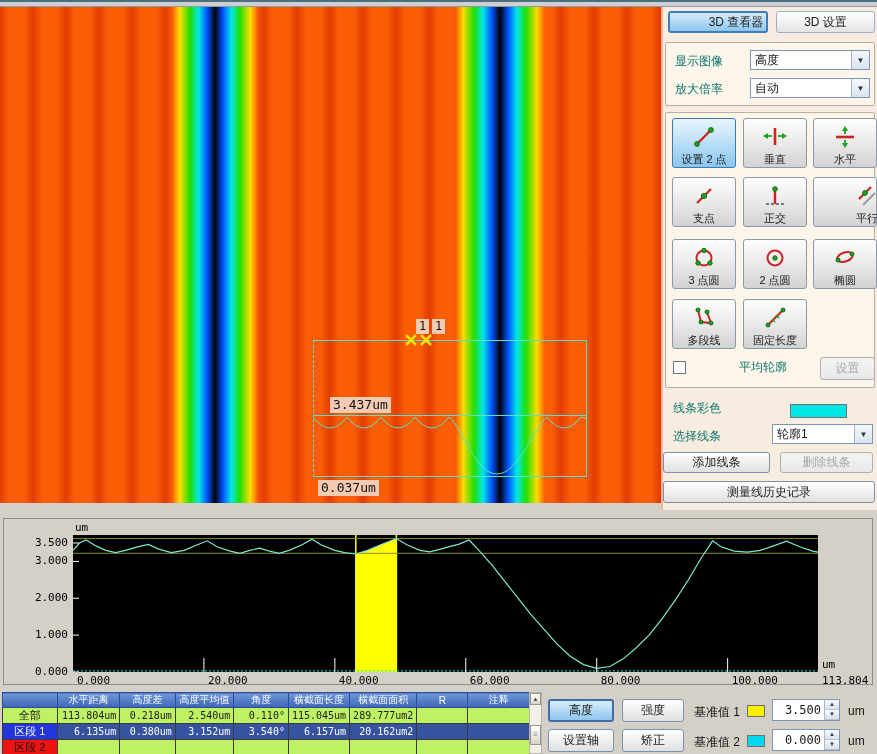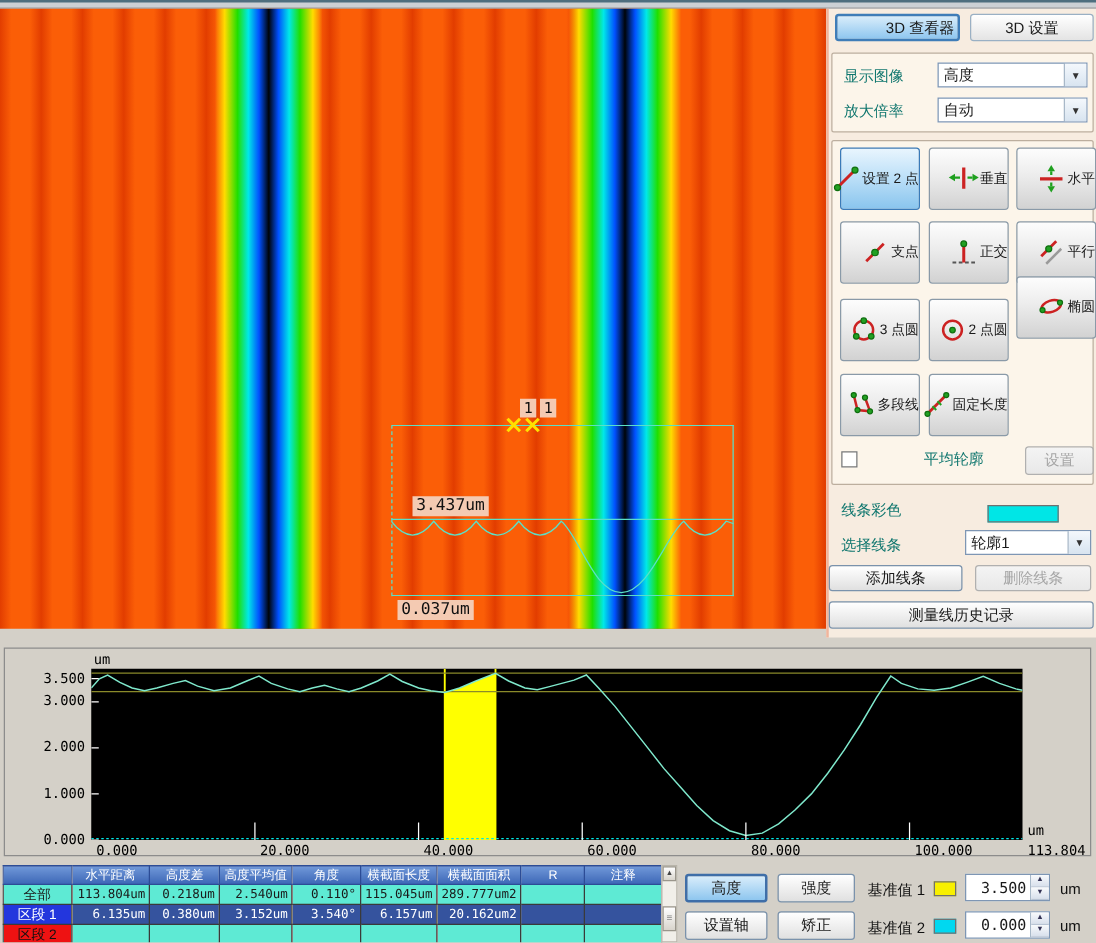--- a/index.html
+++ b/index.html
@@ -24,21 +24,21 @@
   .tab-btn{box-sizing:border-box;border:1px solid #9ab0c4;border-radius:3px;background:linear-gradient(#ffffff,#e4e4e4);
     text-align:center;line-height:20px;font-size:12px;cursor:pointer;}
   .tab-btn.active{background:linear-gradient(#d9edfb,#8ec6ef);border:2px solid #3f7db8;line-height:18px;}
   .groupbox{box-sizing:border-box;border:1px solid #bcae9e;background:#fcf5ea;border-radius:2px;}
   .fld-label{font-size:12px;color:#0f766e;}
   .select{box-sizing:border-box;border:1px solid #7e96b4;background:#fff;height:20px;display:flex;align-items:center;cursor:pointer;}
   .select .val{flex:1;padding-left:4px;font-size:12px;}
   .select .arrow{width:17px;height:100%;background:linear-gradient(#f4f8fc,#d8e4f0);border-left:1px solid #a8b8c8;
     display:flex;align-items:center;justify-content:center;font-size:8px;color:#333;}
   .tool-btn{width:64px;height:50px;box-sizing:border-box;border:1px solid #8a9aa8;border-radius:3px;
-    background:linear-gradient(#fdfdfd,#ececec 45%,#d2d2d2);display:flex;flex-direction:row;align-items:center;
+    background:linear-gradient(#fdfdfd,#ececec 45%,#d2d2d2);display:flex;flex-direction:column;align-items:center;
     justify-content:flex-end;cursor:pointer;}
   .tool-btn.active{background:linear-gradient(#e8f5fe,#bfe1f8 45%,#8ac5ee);border-color:#3a7ab8;}
   .tool-btn .ticon{height:28px;display:flex;align-items:center;}
   .tool-btn .tlabel{font-size:11px;line-height:16px;color:#1a1a1a;white-space:nowrap;}
   .checkbox{width:13px;height:13px;box-sizing:border-box;border:1px solid #777;background:#fff;}
   .btn{box-sizing:border-box;border:1px solid #7a92ac;border-radius:3px;background:linear-gradient(#ffffff,#e0e0e0);
     text-align:center;font-size:12px;cursor:pointer;}
   .btn.disabled{color:#a6a6a6;cursor:default;background:linear-gradient(#f4f4f4,#e8e8e8);border-color:#b0b0b0;}
   .btn.active{background:linear-gradient(#d9edfb,#8ec6ef);border:2px solid #3f6ea8;}
   .swatch{box-sizing:border-box;border:1px solid #707070;}
@@ -46,21 +46,21 @@
   .chart-groove{left:3px;top:518px;width:870px;height:167px;border:1px solid #8c8c8c;box-sizing:border-box;}
   .plot{left:73px;top:535px;width:745px;height:137px;background:#000;}
   .ytick,.xtick,.unit-label{position:absolute;font-family:"DejaVu Sans Mono",monospace;font-size:11px;color:#000;}
   .ytick{left:22px;width:46px;text-align:right;}
   .xtick{top:674px;}
   
   .mtable{left:2px;top:692px;width:528px;overflow:hidden;height:62px;}
   table.grid{border-collapse:collapse;table-layout:fixed;}
   table.grid th{background:linear-gradient(#6f97d8,#3c66b6);color:#fff;font-weight:normal;font-size:10px;
     border:1px solid #2c4c96;height:11px;padding:0;overflow:hidden;white-space:nowrap;}
-  table.grid td{background:#5eead4;border:1px solid #3a3a3a;font-family:"DejaVu Sans Mono",monospace;font-size:10px;
+  table.grid td{background:#bef264;border:1px solid #3a3a3a;font-family:"DejaVu Sans Mono",monospace;font-size:10px;
     height:13px;padding:0 3px;text-align:right;overflow:hidden;white-space:nowrap;}
   table.grid td.rowlabel{text-align:center;font-family:"Liberation Sans","DejaVu Sans",sans-serif;font-size:11px;}
   tr.sel td{background:#35539e;color:#fff;}
   tr.sel td.rowlabel{background:#2336dd;color:#fff;}
   td.red-label{background:#ee1212 !important;color:#111;}
   
   .sbar{left:529px;top:692px;width:13px;height:62px;background:#f1efe9;border:1px solid #b8b4aa;box-sizing:border-box;}
   .sbtn{position:absolute;left:0;width:11px;height:12px;background:linear-gradient(#fff,#d8d4cc);border:1px solid #9a968c;
     box-sizing:border-box;font-size:6px;text-align:center;line-height:10px;color:#444;cursor:pointer;}
   .sthumb{position:absolute;left:0;top:32px;width:11px;height:20px;background:linear-gradient(#fff,#d8d4cc);
@@ -194,21 +194,21 @@
   </div>
   <div class="abs tool-btn" style="left:743px;top:239px;">
     <span class="ticon">
         <svg width="26" height="26">
           <circle cx="13" cy="13" r="7.5" fill="none" stroke="#cc2222" stroke-width="2"></circle>
           <circle cx="13" cy="13" r="2.2" fill="#22a022" stroke="#0f6f0f"></circle>
         </svg>
       </span>
     <span class="tlabel">2 点圆</span>
   </div>
-  <div class="abs tool-btn" style="left:813px;top:221px;text-align:center;">
+  <div class="abs tool-btn" style="left:813px;top:239px;text-align:center;">
     <span class="ticon">
         <svg width="26" height="26">
           <ellipse cx="13" cy="12" rx="8" ry="4.5" fill="none" stroke="#cc2222" stroke-width="2" transform="rotate(-18 13 12)"></ellipse>
           <circle cx="6" cy="15" r="2" fill="#22a022" stroke="#0f6f0f"></circle>
           <circle cx="20" cy="9" r="2" fill="#22a022" stroke="#0f6f0f"></circle>
         </svg>
       </span>
     <span class="tlabel">椭圆</span>
   </div>
   <div class="abs tool-btn" style="left:672px;top:299px;">

